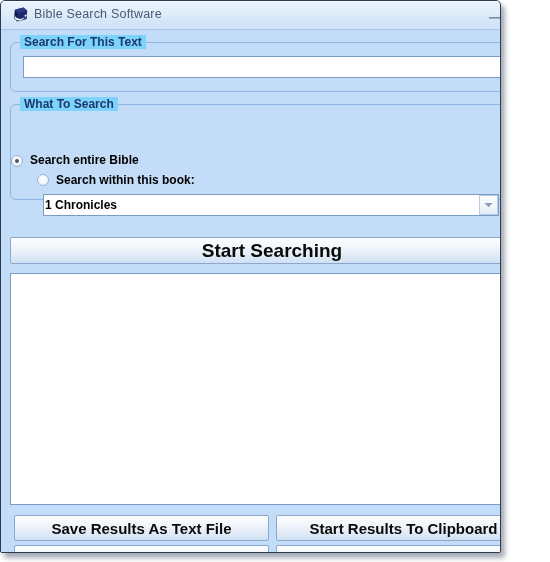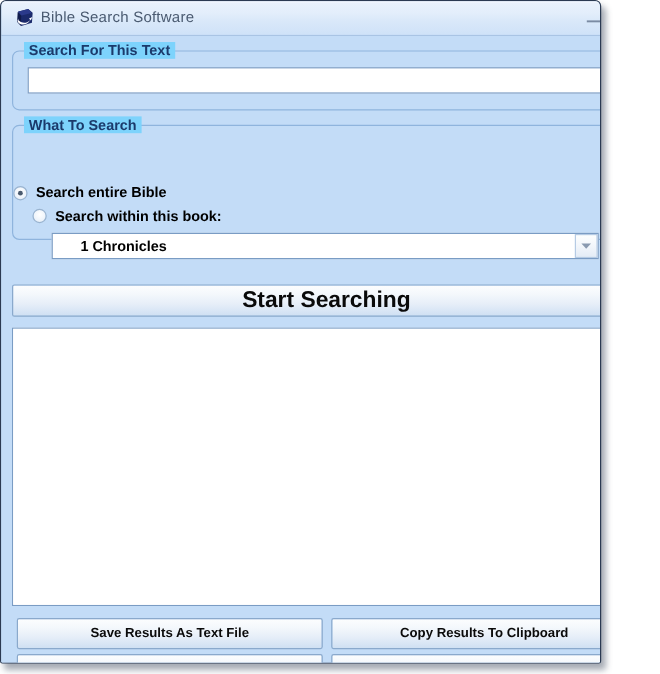--- a/index.html
+++ b/index.html
@@ -128,21 +128,21 @@
   }
 
   
   .radio-row {
     position: absolute;
     height: 16px;
     display: flex;
     align-items: center;
   }
   #radio-entire { left: 10px; top: 121px; align-items: flex-end; }
-  #radio-book   { left: 26px; top: 142px; }
+  #radio-book   { left: 36px; top: 142px; }
   .radio-mark {
     width: 12px;
     height: 12px;
     box-sizing: border-box;
     border-radius: 50%;
     border: 1px solid #9ab4d0;
     background: radial-gradient(circle at 50% 38%, #ffffff 0%, #eef4fb 60%, #dce7f3 100%);
     position: relative;
     flex: 0 0 auto;
   }
@@ -170,21 +170,21 @@
     width: 456px;
     height: 22px;
     box-sizing: border-box;
     border: 1px solid #7a9cc4;
     background: #ffffff;
     display: flex;
     align-items: center;
   }
   #book-combo .cb-value {
     flex: 1 1 auto;
-    padding-left: 23px;
+    padding-left: 1px;
     font-size: 12px;
     font-weight: bold;
     color: #000;
     white-space: nowrap;
     overflow: hidden;
   }
   #book-combo .cb-arrow {
     flex: 0 0 auto;
     width: 19px;
     height: 20px;
@@ -204,21 +204,21 @@
     border: 1px solid #8aa9cc;
     border-radius: 2px;
     background: linear-gradient(to bottom,
         #fcfdfe 0%,
         #f4f8fc 28%,
         #e6eef8 62%,
         #cfe0f3 100%);
     display: flex;
     align-items: center;
     justify-content: center;
-    font-size: 11px;
+    font-size: 15px;
     font-weight: bold;
     color: #0a0a0a;
     white-space: nowrap;
     user-select: none;
   }
   #btn-start { left: 9px;   top: 207px; width: 524px; height: 27px; font-size: 19px; text-align: right; }
   #btn-save  { left: 13px;  top: 485px; width: 255px; height: 26px; }
   #btn-copy  { left: 275px; top: 485px; width: 255px; height: 26px; }
   #btn-clear { left: 13px;  top: 515px; width: 255px; height: 26px; }
   #btn-help  { left: 275px; top: 515px; width: 255px; height: 26px; }
@@ -353,21 +353,21 @@
             <path d="M0.5 0.8 L8.5 0.8 L4.5 5.3 Z" fill="#8a9ab0"></path>
           </svg>
         </div>
       </div>
     </div>
 
     <div class="btn" id="btn-save">
       <span>Save Results As Text File</span>
     </div>
     <div class="btn" id="btn-copy">
-      <span>Copy Results To Clipboard</span>
+      <span>Start Results To Clipboard</span>
     </div>
     <div class="btn" id="btn-clear">
       <span>Clear Search</span>
     </div>
     <div class="btn" id="btn-help">
       <span>Help</span>
     </div>
 
   </div>
 </div>

